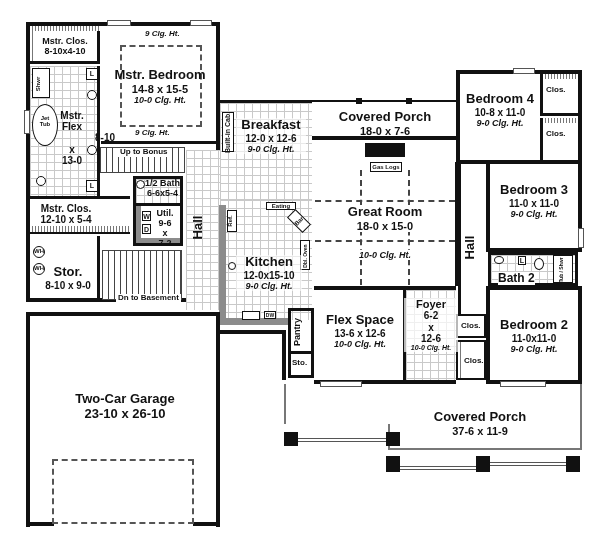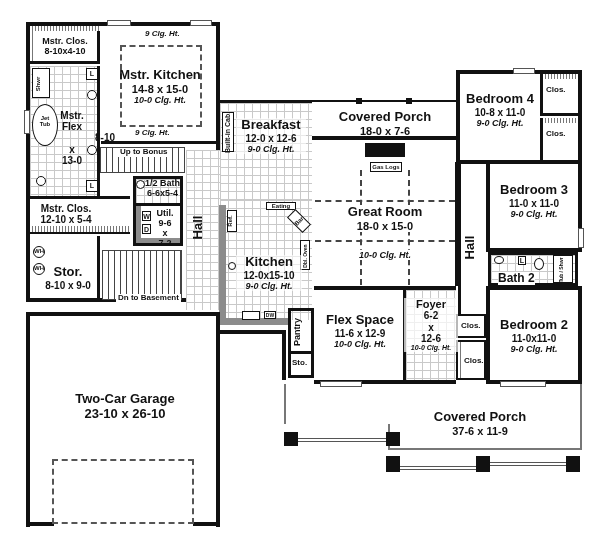--- a/index.html
+++ b/index.html
@@ -62,22 +62,22 @@
   <div class="circ" style="left:87px;top:145px;width:10px;height:10px;"></div>
   <div class="fix" style="left:86px;top:180px;width:12px;height:12px;line-height:10px;">L</div>
   <div class="circ" style="left:36px;top:176px;width:10px;height:10px;"></div>
 
   <div class="room" style="left:101px;top:26px;width:115px;height:118px;border-bottom:3px solid #111;"></div>
   <div class="dashbox" style="left:120px;top:45px;width:82px;height:82px;"></div>
   <div class="lbl" style="left:145px;top:30px;">
     <span class="c" style="font-size:8px;">9 Clg. Ht.</span>
   </div>
   <div class="lbl" style="left:110px;top:68px;width:100px;">
-    <span class="t">Mstr. Kitchen</span>
-    <span class="d">14-8 x 15-0</span>
+    <span class="t">Mstr. Bedroom</span>
+    <span class="d">14-8 x 15-5</span>
     <span class="c">10-0 Clg. Ht.</span>
   </div>
   <div class="lbl" style="left:135px;top:129px;">
     <span class="c" style="font-size:8px;">9 Clg. Ht.</span>
   </div>
 
   <div class="stairs" style="left:100px;top:147px;width:85px;height:26px;"></div>
   <div class="lbl" style="left:118px;top:148px;background:#fff;padding:0 2px;">
     <span class="sm">Up to Bonus</span>
   </div>
@@ -232,21 +232,21 @@
     <span class="lbl" style="left:3px;top:6px;font-size:8px;font-weight:bold;">Clos.</span>
   </div>
   <div class="room" style="left:456px;top:340px;width:30px;height:40px;border:2px solid #111;">
     <div class="closet-hatch" style="left:0;top:0;width:4px;height:36px;"></div>
     <span class="lbl" style="left:6px;top:15px;font-size:8px;font-weight:bold;">Clos.</span>
   </div>
 
   <div class="room" style="left:314px;top:286px;width:92px;height:98px;border-top:4px solid #111;border-right:3px solid #111;border-bottom:4px solid #111;"></div>
   <div class="lbl" style="left:318px;top:313px;width:84px;">
     <span class="t">Flex Space</span>
-    <span class="d" style="font-size:10px;">11-6 x 12-9</span>
+    <span class="d" style="font-size:10px;">13-6 x 12-6</span>
     <span class="c">10-0 Clg. Ht.</span>
   </div>
 
   <div class="room grid" style="left:406px;top:286px;width:50px;height:98px;border-top:4px solid #111;border-bottom:4px solid #111;"></div>
   <div class="lbl" style="left:404px;top:298px;width:54px;background:rgba(255,255,255,0.7);">
     <span class="t" style="font-size:11px;">Foyer</span>
     <span class="d" style="font-size:10px;">6-2</span>
     <span class="d" style="font-size:10px;">x</span>
     <span class="d" style="font-size:10px;">12-6</span>
     <span class="c" style="font-size:7px;">10-0 Clg. Ht.</span>

